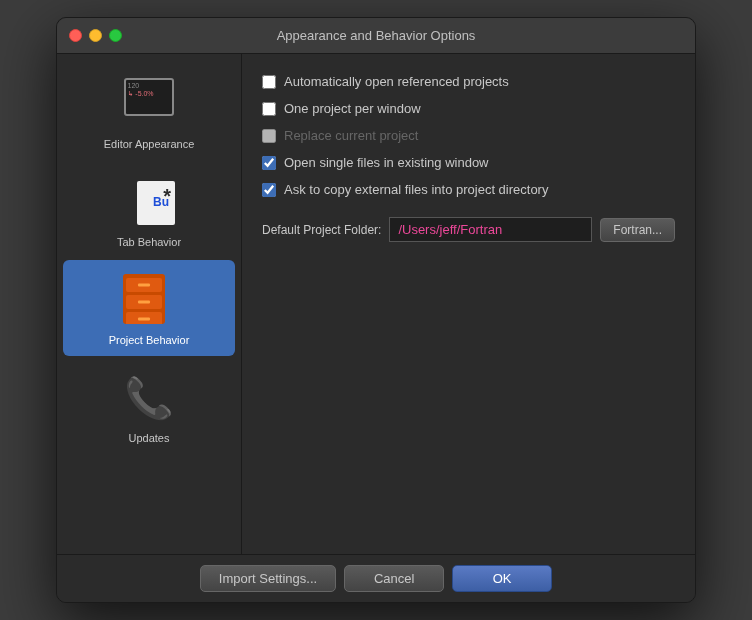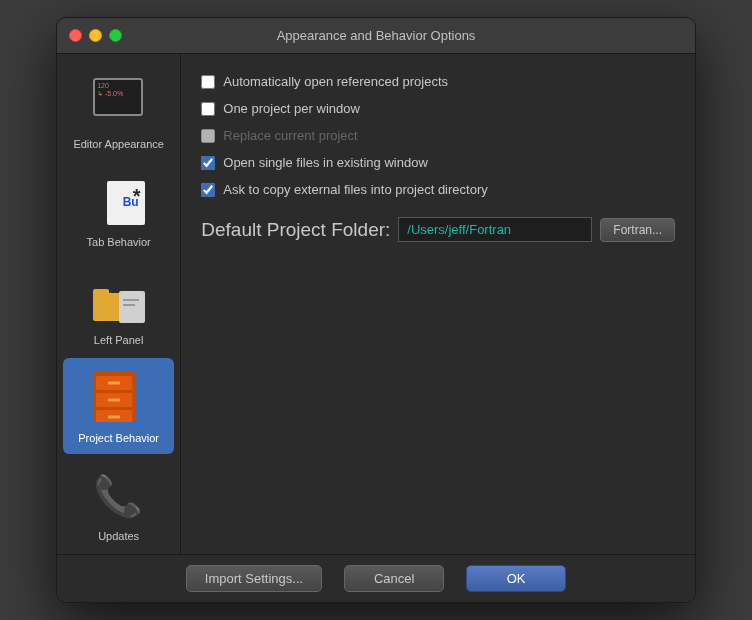--- a/index.html
+++ b/index.html
@@ -244,48 +244,48 @@
     }
     input[type="checkbox"]:disabled { cursor: default; }
     .folder-row {
       display: flex;
       align-items: center;
       gap: 8px;
       margin-top: 8px;
     }
     .folder-label {
       color: #c8c8c8;
-      font-size: 19px;
+      font-size: 12px;
       white-space: nowrap;
     }
     .folder-input {
       flex: 1;
       background: #1e1e1e;
       border: 1px solid #555;
       border-radius: 0;
-      color: #14b8a6;
+      color: #ec4899;
       font-size: 13px;
       padding: 4px 8px;
       outline: none;
     }
     .browse-btn {
       background: linear-gradient(to bottom, #5a5a5a, #444);
       border: 1px solid #666;
       border-radius: 4px;
       color: #c8c8c8;
       font-size: 12px;
       padding: 4px 12px;
       cursor: pointer;
       white-space: nowrap;
     }
 
     .footer {
       display: flex;
       justify-content: center;
-      gap: 22px;
+      gap: 8px;
       padding: 10px 20px;
       background: #2b2b2b;
       border-top: 1px solid #1a1a1a;
     }
     .footer-btn {
       background: linear-gradient(to bottom, #5a5a5a, #444);
       border: 1px solid #666;
       border-radius: 5px;
       color: #c8c8c8;
       font-size: 13px;
@@ -333,32 +333,20 @@
           <div class="icon-tab">
             <div class="paper">
               <span class="asterisk">*</span>
               <span class="bu-text">Bu</span>
             </div>
           </div>
         </div>
         <span class="sidebar-item-label">Tab Behavior</span>
       </div>
 
-      <div class="sidebar-item">
-        <div class="sidebar-item-icon">
-          <div class="icon-panel">
-            <div class="folder"></div>
-            <div class="doc">
-              <div style="width:16px;height:2px;background:#999;position:absolute;top:8px;left:4px;"></div>
-              <div style="width:12px;height:2px;background:#999;position:absolute;top:13px;left:4px;"></div>
-            </div>
-          </div>
-        </div>
-        <span class="sidebar-item-label">Left Panel</span>
-      </div>
 
       <div class="sidebar-item active">
         <div class="sidebar-item-icon">
           <div class="icon-project">
             <div class="cabinet">
               <div class="drawer">
                   <div class="drawer-handle"></div>
                 </div>
               <div class="drawer">
                   <div class="drawer-handle"></div>

